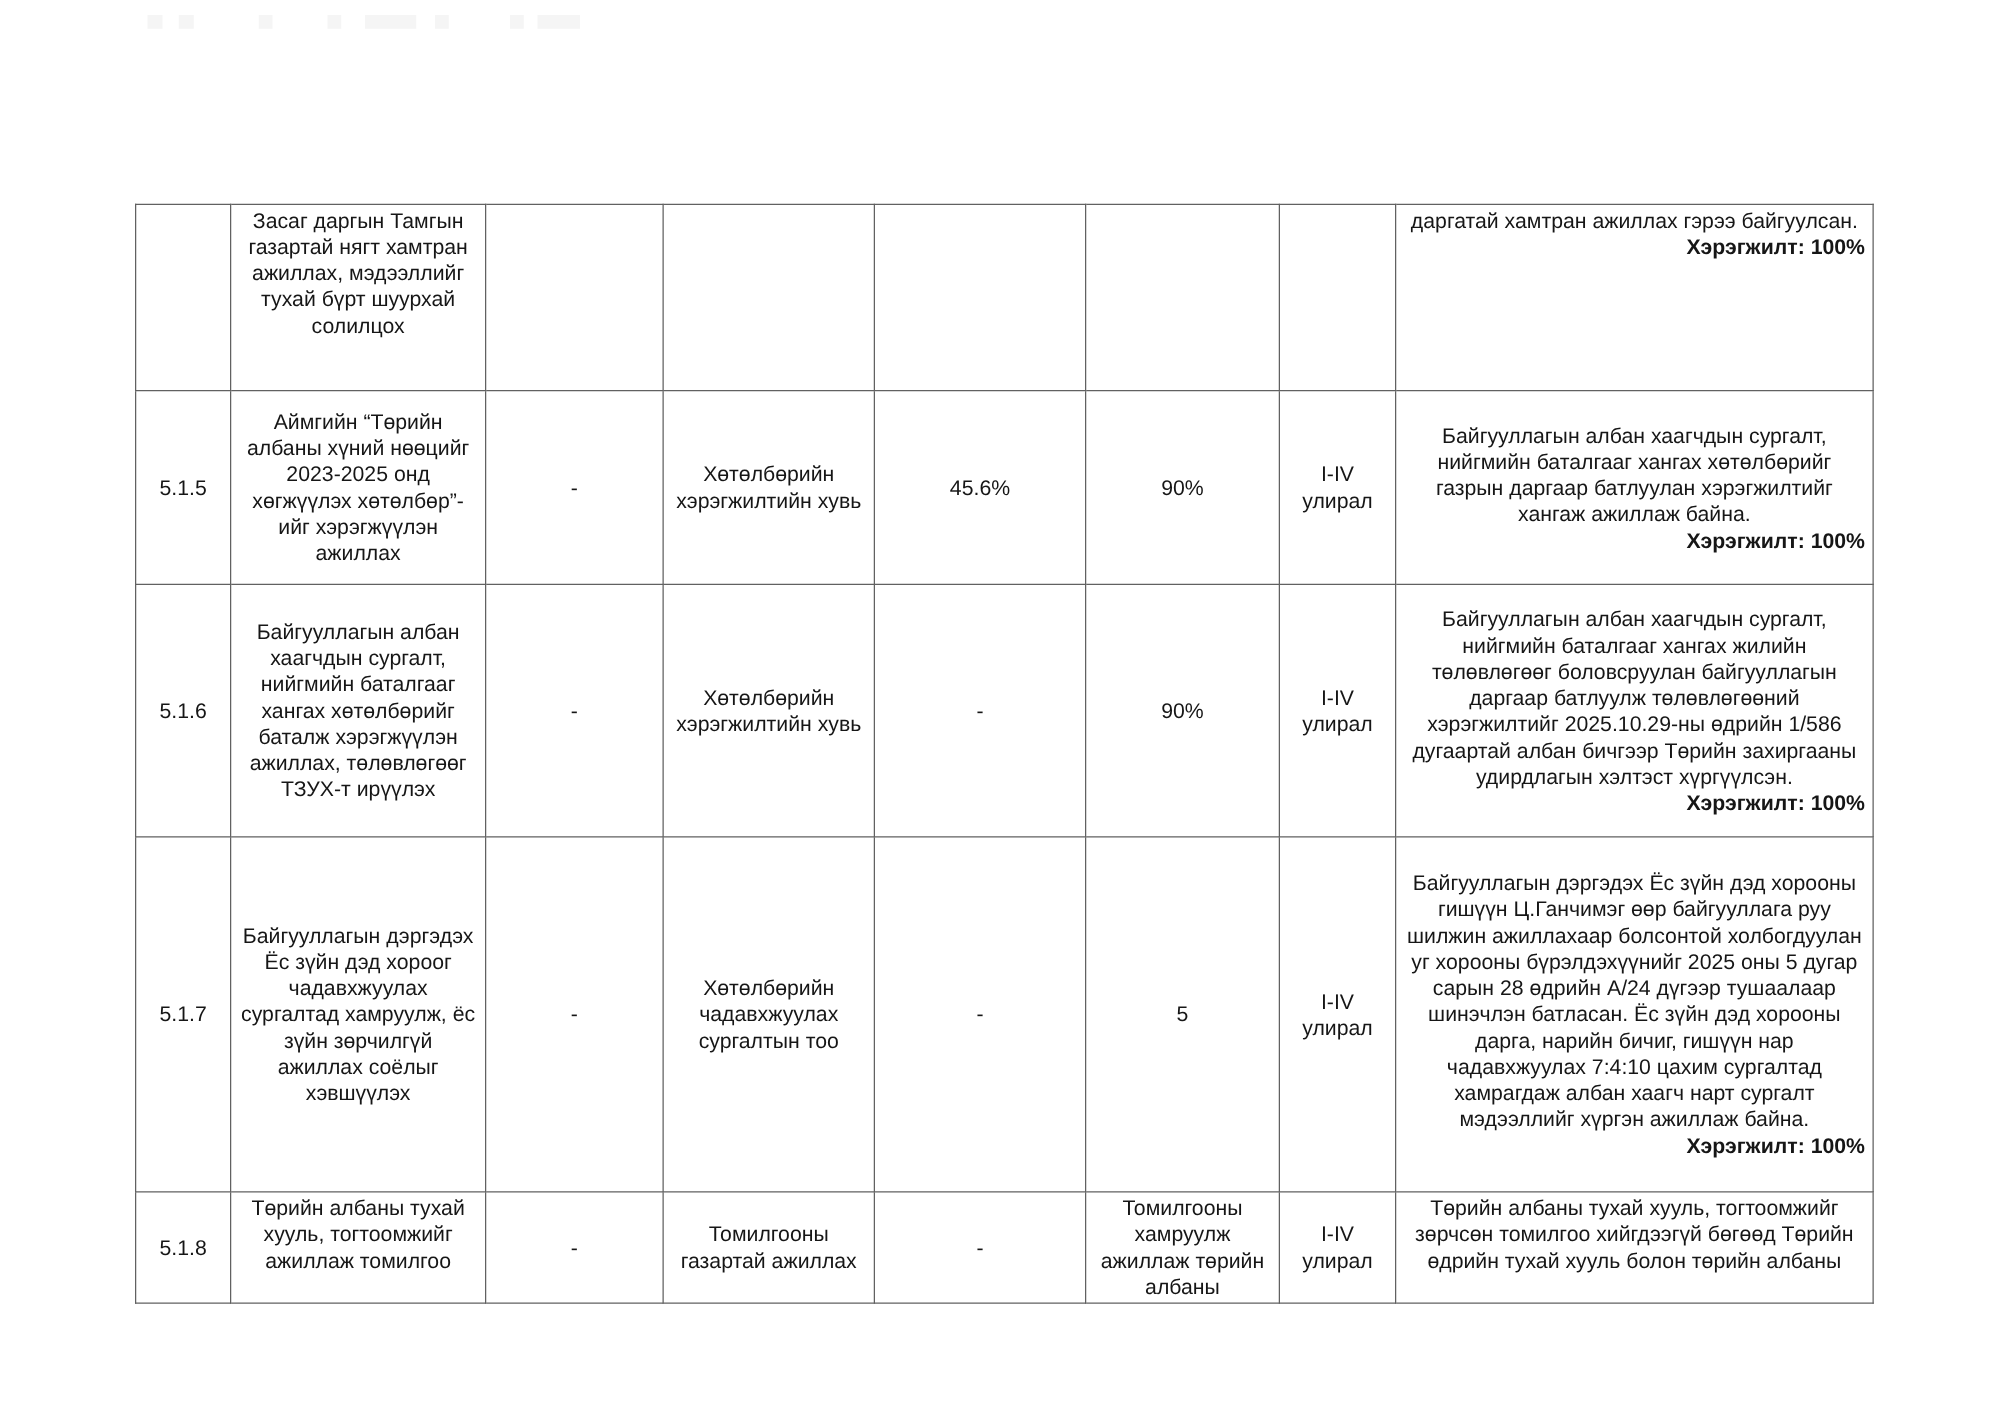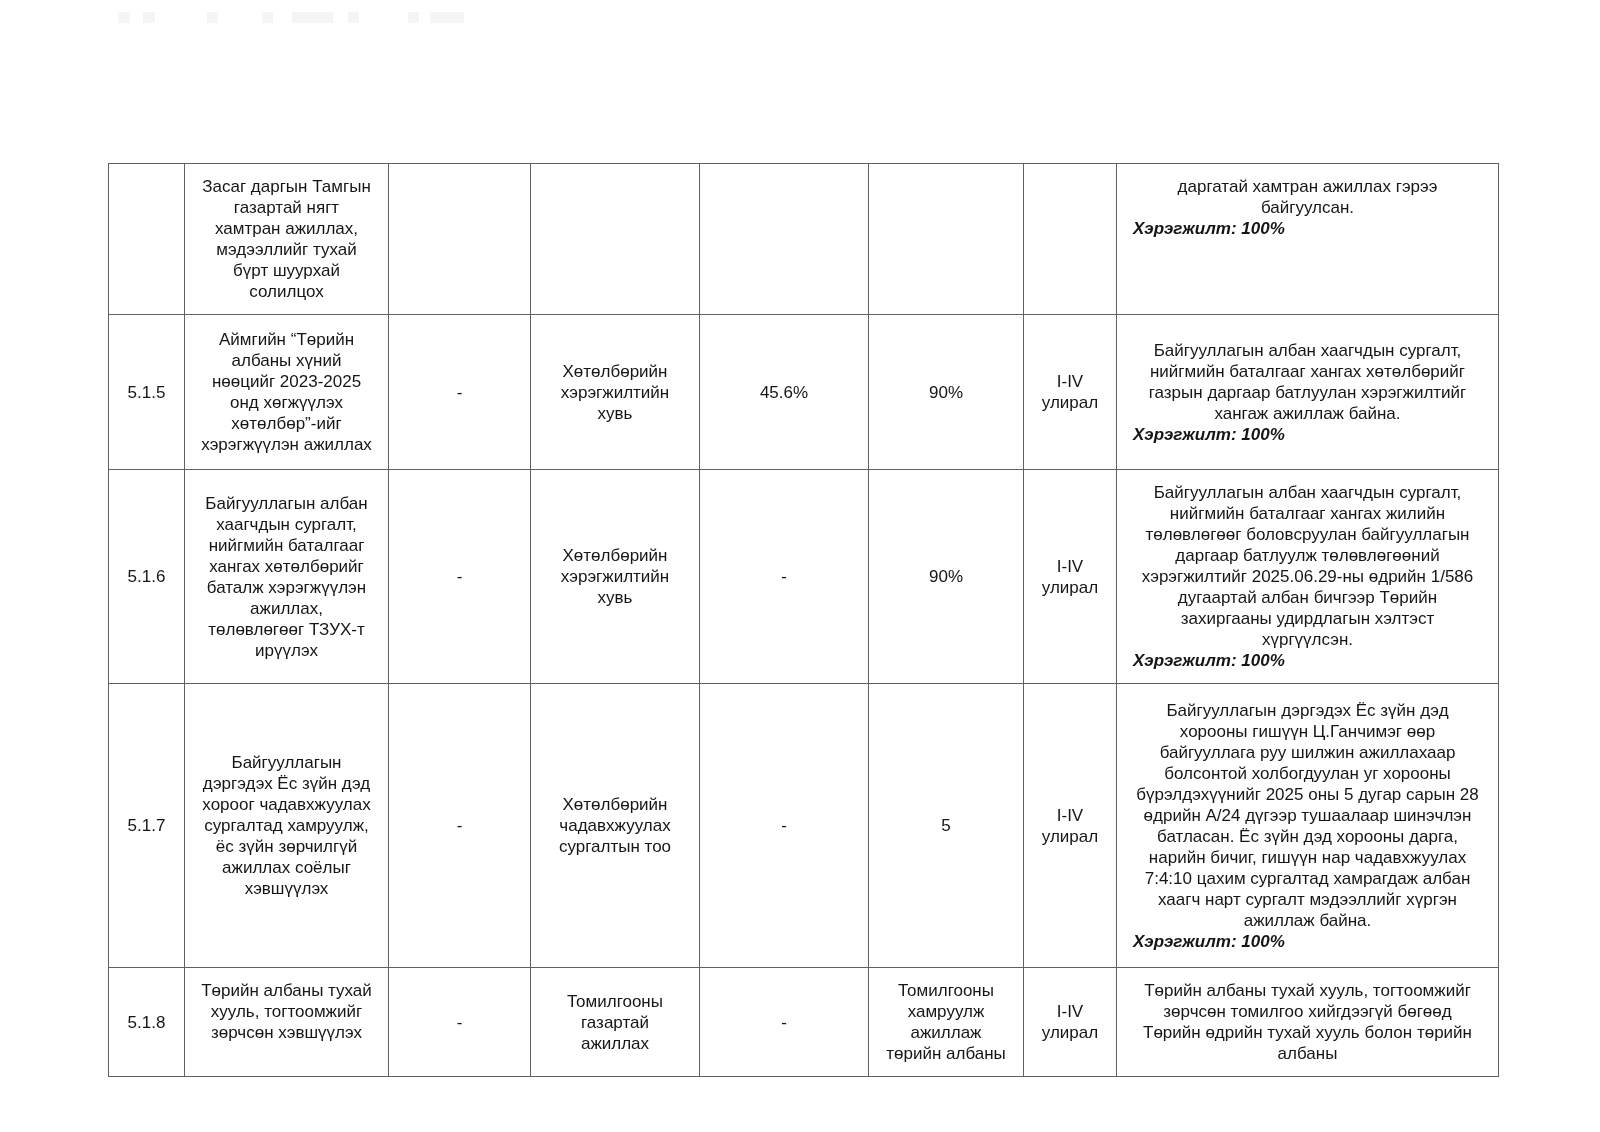--- a/index.html
+++ b/index.html
@@ -51,31 +51,30 @@
   }
   td.c-no       { }
   td.c-activity { padding: 2px 16px; }
   td.c-impl {
     text-align: justify;
     padding: 4px 10px;
     line-height: 22.5px;
   }
   .impl-result {
     font-weight: 700;
-    text-align: left;
-    font-style: italic;
+    text-align: right;
   }
   .vtop { vertical-align: top !important; }
   tr.r0 { height: 149px; }
   tr.r1 { height: 155px; }
   tr.r2 { height: 202px; }
   tr.r3 { height: 284px; }
   tr.r4 { height: 88px; }
   tr.r4 .cb { max-height: 84px; overflow: hidden; }
-  .cb { margin: 10px; }
+  .cb { margin: 0; }
 </style>
 </head>
 <body>
 
 <div class="watermarks">
   <span style="left:118px;width:12px;"></span>
   <span style="left:143px;width:12px;"></span>
   <span style="left:207px;width:11px;"></span>
   <span style="left:262px;width:11px;"></span>
   <span style="left:292px;width:41px;"></span>
@@ -174,21 +173,21 @@
           <div class="cb">-</div>
         </td>
       <td>
           <div class="cb">90%</div>
         </td>
       <td>
           <div class="cb">I-IV улирал</div>
         </td>
       <td class="c-impl">
         <div class="cb">
-          <div class="impl-text">Байгууллагын албан хаагчдын сургалт, нийгмийн баталгааг хангах жилийн төлөвлөгөөг боловсруулан байгууллагын даргаар батлуулж төлөвлөгөөний хэрэгжилтийг 2025.06.29-ны өдрийн 1/586 дугаартай албан бичгээр Төрийн захиргааны удирдлагын хэлтэст хүргүүлсэн.</div>
+          <div class="impl-text">Байгууллагын албан хаагчдын сургалт, нийгмийн баталгааг хангах жилийн төлөвлөгөөг боловсруулан байгууллагын даргаар батлуулж төлөвлөгөөний хэрэгжилтийг 2025.10.29-ны өдрийн 1/586 дугаартай албан бичгээр Төрийн захиргааны удирдлагын хэлтэст хүргүүлсэн.</div>
           <div class="impl-result">Хэрэгжилт: 100%</div>
         </div>
       </td>
     </tr>
 
     <tr class="r3">
       <td class="c-no">
           <div class="cb">5.1.7</div>
         </td>
       <td class="c-activity">
@@ -215,21 +214,21 @@
           <div class="impl-result">Хэрэгжилт: 100%</div>
         </div>
       </td>
     </tr>
 
     <tr class="r4">
       <td class="c-no">
           <div class="cb">5.1.8</div>
         </td>
       <td class="c-activity vtop">
-          <div class="cb">Төрийн албаны тухай хууль, тогтоомжийг зөрчсөн хэвшүүлэх</div>
+          <div class="cb">Төрийн албаны тухай хууль, тогтоомжийг ажиллаж томилгоо</div>
         </td>
       <td>
           <div class="cb">-</div>
         </td>
       <td>
           <div class="cb">Томилгооны газартай ажиллах</div>
         </td>
       <td>
           <div class="cb">-</div>
         </td>

